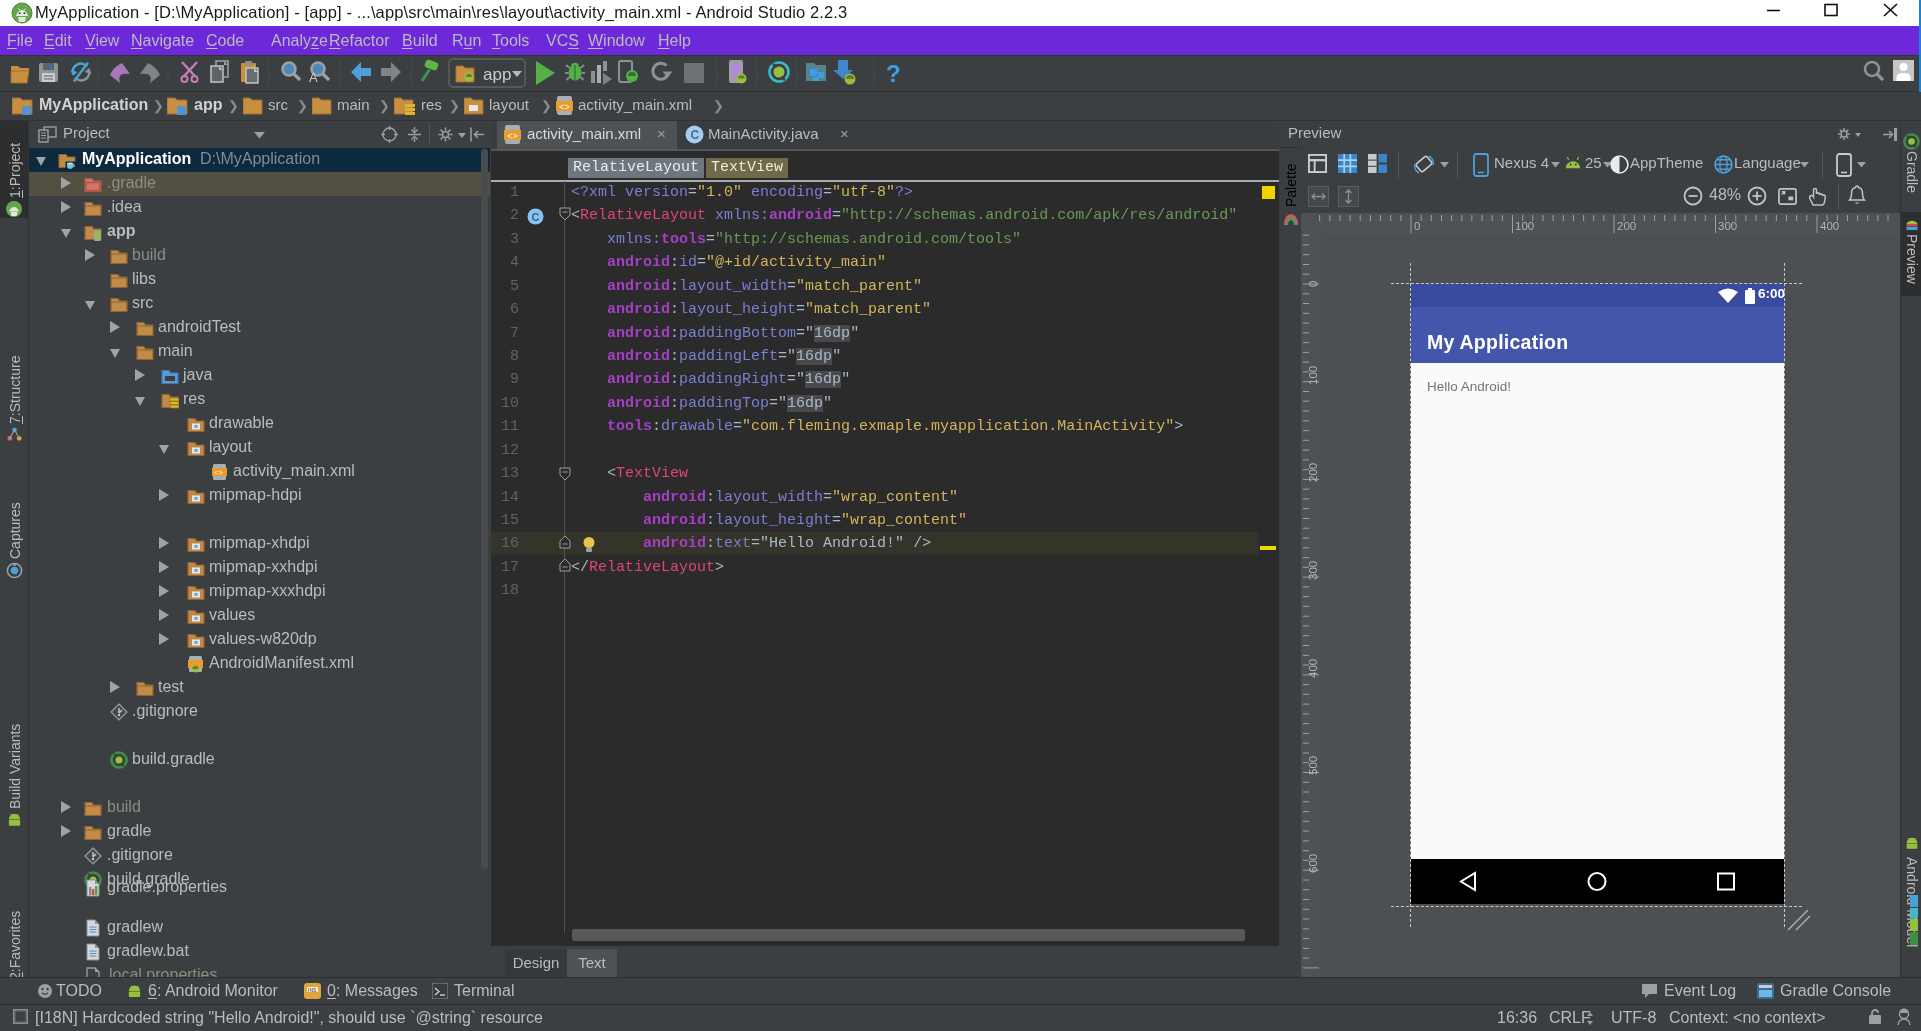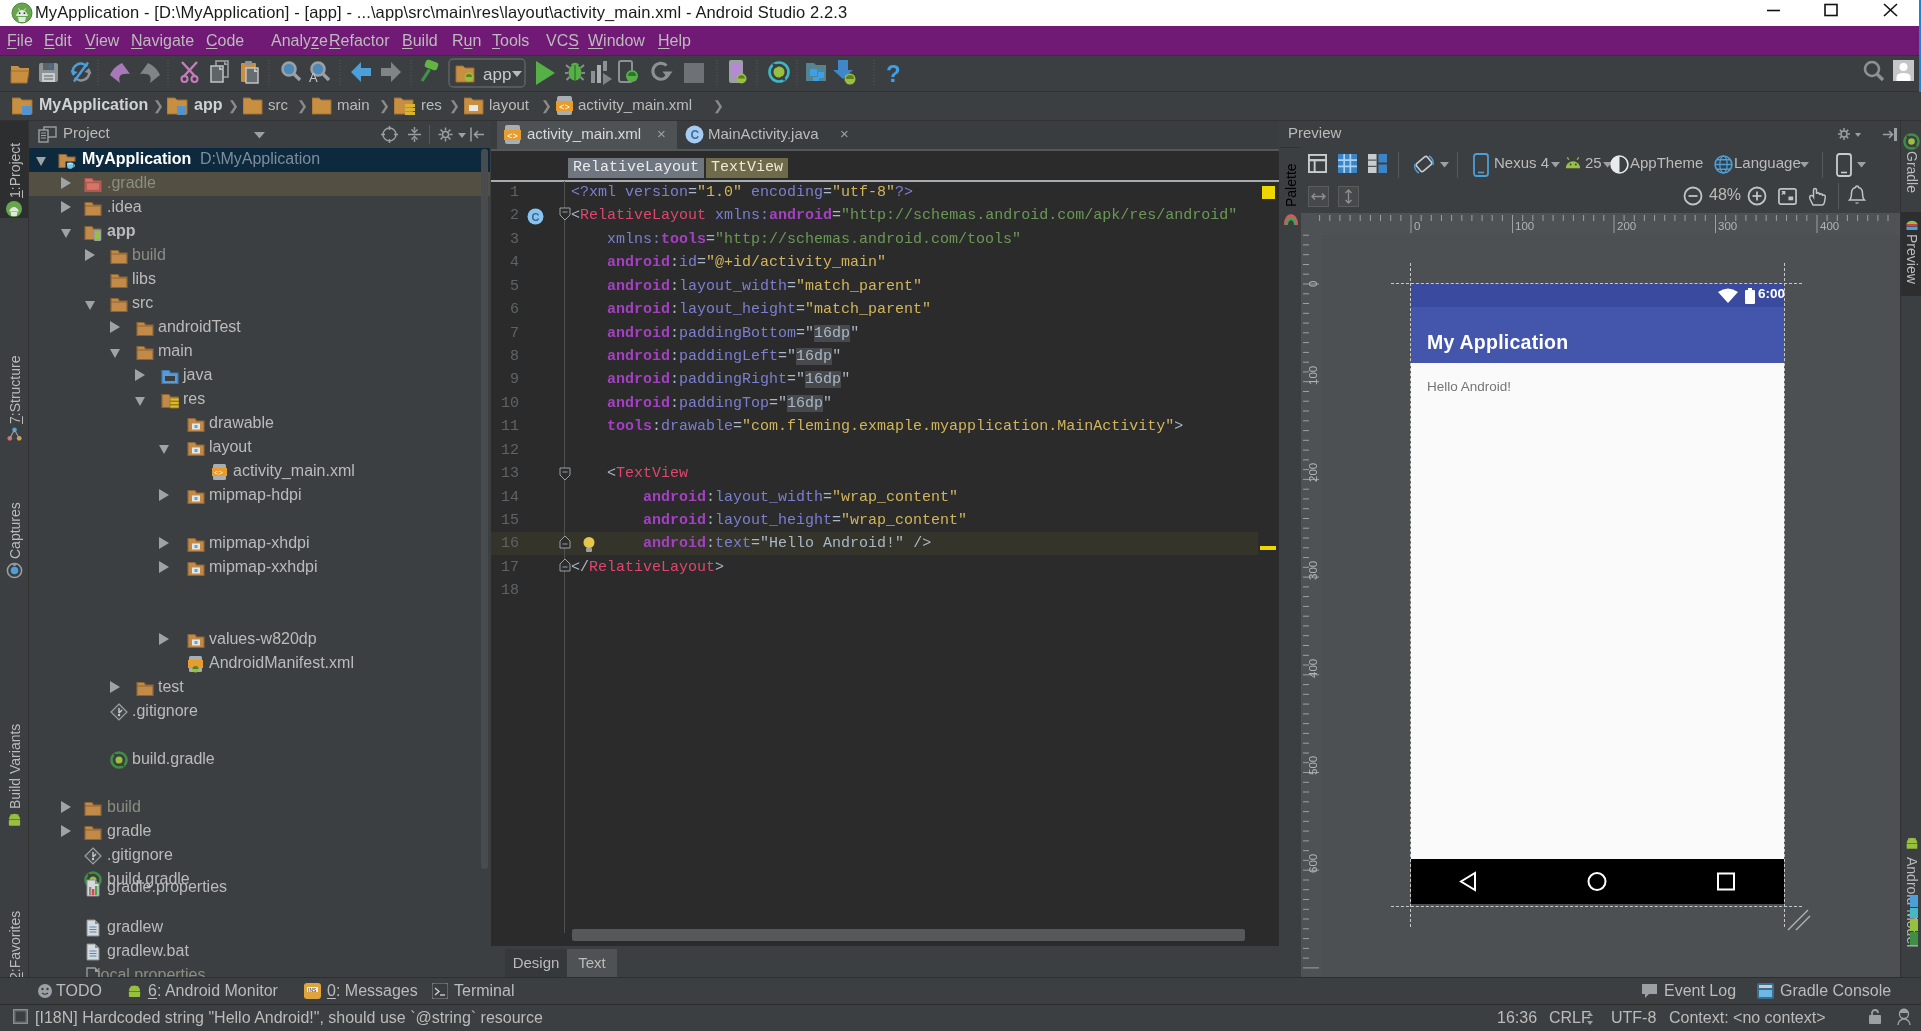--- a/index.html
+++ b/index.html
@@ -2,21 +2,21 @@
 <html><head>
 <meta charset="utf-8">
 <style>
 html,body{margin:0;padding:0;}
 #app{position:relative;width:1921px;height:1031px;background:#3c3f41;font-family:"Liberation Sans",sans-serif;overflow:hidden;}
 .abs{position:absolute;}
 
 #title{left:0;top:0;width:1919px;height:26px;background:#fff;color:#1a1a1a;font-size:16.5px;border-right:2px solid #1883d7;}
 #title .txt{position:absolute;left:35px;top:3px;letter-spacing:0.12px;}
 
-#menu{left:0;top:26px;width:1921px;height:29px;background:#701a75;color:#bbbbbb;font-size:16px;border-bottom:1px solid #323232;}
+#menu{left:0;top:26px;width:1921px;height:29px;background:#6d28d9;color:#bbbbbb;font-size:16px;border-bottom:1px solid #323232;}
 #menu span.mi{position:absolute;top:6px;}
 
 #toolbar{left:0;top:56px;width:1921px;height:35px;background:#3c3f41;border-bottom:1px solid #323232;}
 
 #crumbs{left:0;top:92px;width:1921px;height:28px;background:#3c3f41;color:#bbbbbb;font-size:15px;border-bottom:1px solid #323232;}
 .chev{color:#8a8a8a;font-size:13px;}
 
 #lstrip{left:0;top:121px;width:28px;height:856px;background:#3c3f41;border-right:1px solid #323232;color:#bbbbbb;}
 .vlabl{position:absolute;transform:rotate(-90deg);transform-origin:left top;font-size:14px;white-space:nowrap;}
 .vlabr{position:absolute;transform:rotate(90deg);transform-origin:left top;font-size:14px;white-space:nowrap;color:#bbbbbb;}
@@ -551,20 +551,34 @@
           </svg>
           <span class="lb" style="left:180px">mipmap-xhdpi</span>
         </div>
       <div class="trow" style="top:408px">
           <span class="ar arc" style="left:130px"></span>
           <svg class="ic" style="left:158px" width="18" height="19" viewBox="0 0 18 19">
             <use href="#foldsub"></use>
           </svg>
           <span class="lb" style="left:180px">mipmap-xxhdpi</span>
         </div>
+      <div class="trow" style="top:432px">
+          <span class="ar arc" style="left:130px"></span>
+          <svg class="ic" style="left:158px" width="18" height="19" viewBox="0 0 18 19">
+            <use href="#foldsub"></use>
+          </svg>
+          <span class="lb" style="left:180px">mipmap-xxxhdpi</span>
+        </div>
+      <div class="trow" style="top:456px">
+          <span class="ar arc" style="left:130px"></span>
+          <svg class="ic" style="left:158px" width="18" height="19" viewBox="0 0 18 19">
+            <use href="#foldsub"></use>
+          </svg>
+          <span class="lb" style="left:180px">values</span>
+        </div>
       <div class="trow" style="top:480px">
           <span class="ar arc" style="left:130px"></span>
           <svg class="ic" style="left:158px" width="18" height="19" viewBox="0 0 18 19">
             <use href="#foldsub"></use>
           </svg>
           <span class="lb" style="left:180px">values-w820dp</span>
         </div>
       <div class="trow" style="top:504px">
           <svg class="ic" style="left:158px" width="17" height="18" viewBox="0 0 17 18">
             <use href="#manifest"></use>
@@ -631,21 +645,21 @@
       <div class="trow" style="top:792px">
           <svg class="ic" style="left:55px" width="18" height="18" viewBox="0 0 18 18">
             <use href="#textfile"></use>
           </svg>
           <span class="lb" style="left:78px">gradlew.bat</span>
         </div>
       <div class="trow" style="top:816px">
           <svg class="ic" style="left:55px" width="18" height="18" viewBox="0 0 18 18">
             <use href="#imlfile"></use>
           </svg>
-          <span class="lb gray" style="left:68px">local.properties</span>
+          <span class="lb gray" style="left:80px">local.properties</span>
         </div>
     </div>
     <div class="abs" style="left:452px;top:28px;width:7px;height:720px;background:#484c4e;border-radius:3px"></div>
   </div>
   <div id="editor" class="abs">
     <div id="tabbar">
       <div class="etab" style="left:6px;width:180px;background:#4e5254">
         <svg class="abs" style="left:7px;top:4px" width="17" height="20" viewBox="0 0 17 20">
             <rect x="1" y="0" width="15" height="19" rx="2" fill="#a9aeb2"></rect>
             <rect x="0" y="5" width="17" height="10" fill="#e89c2c"></rect>

